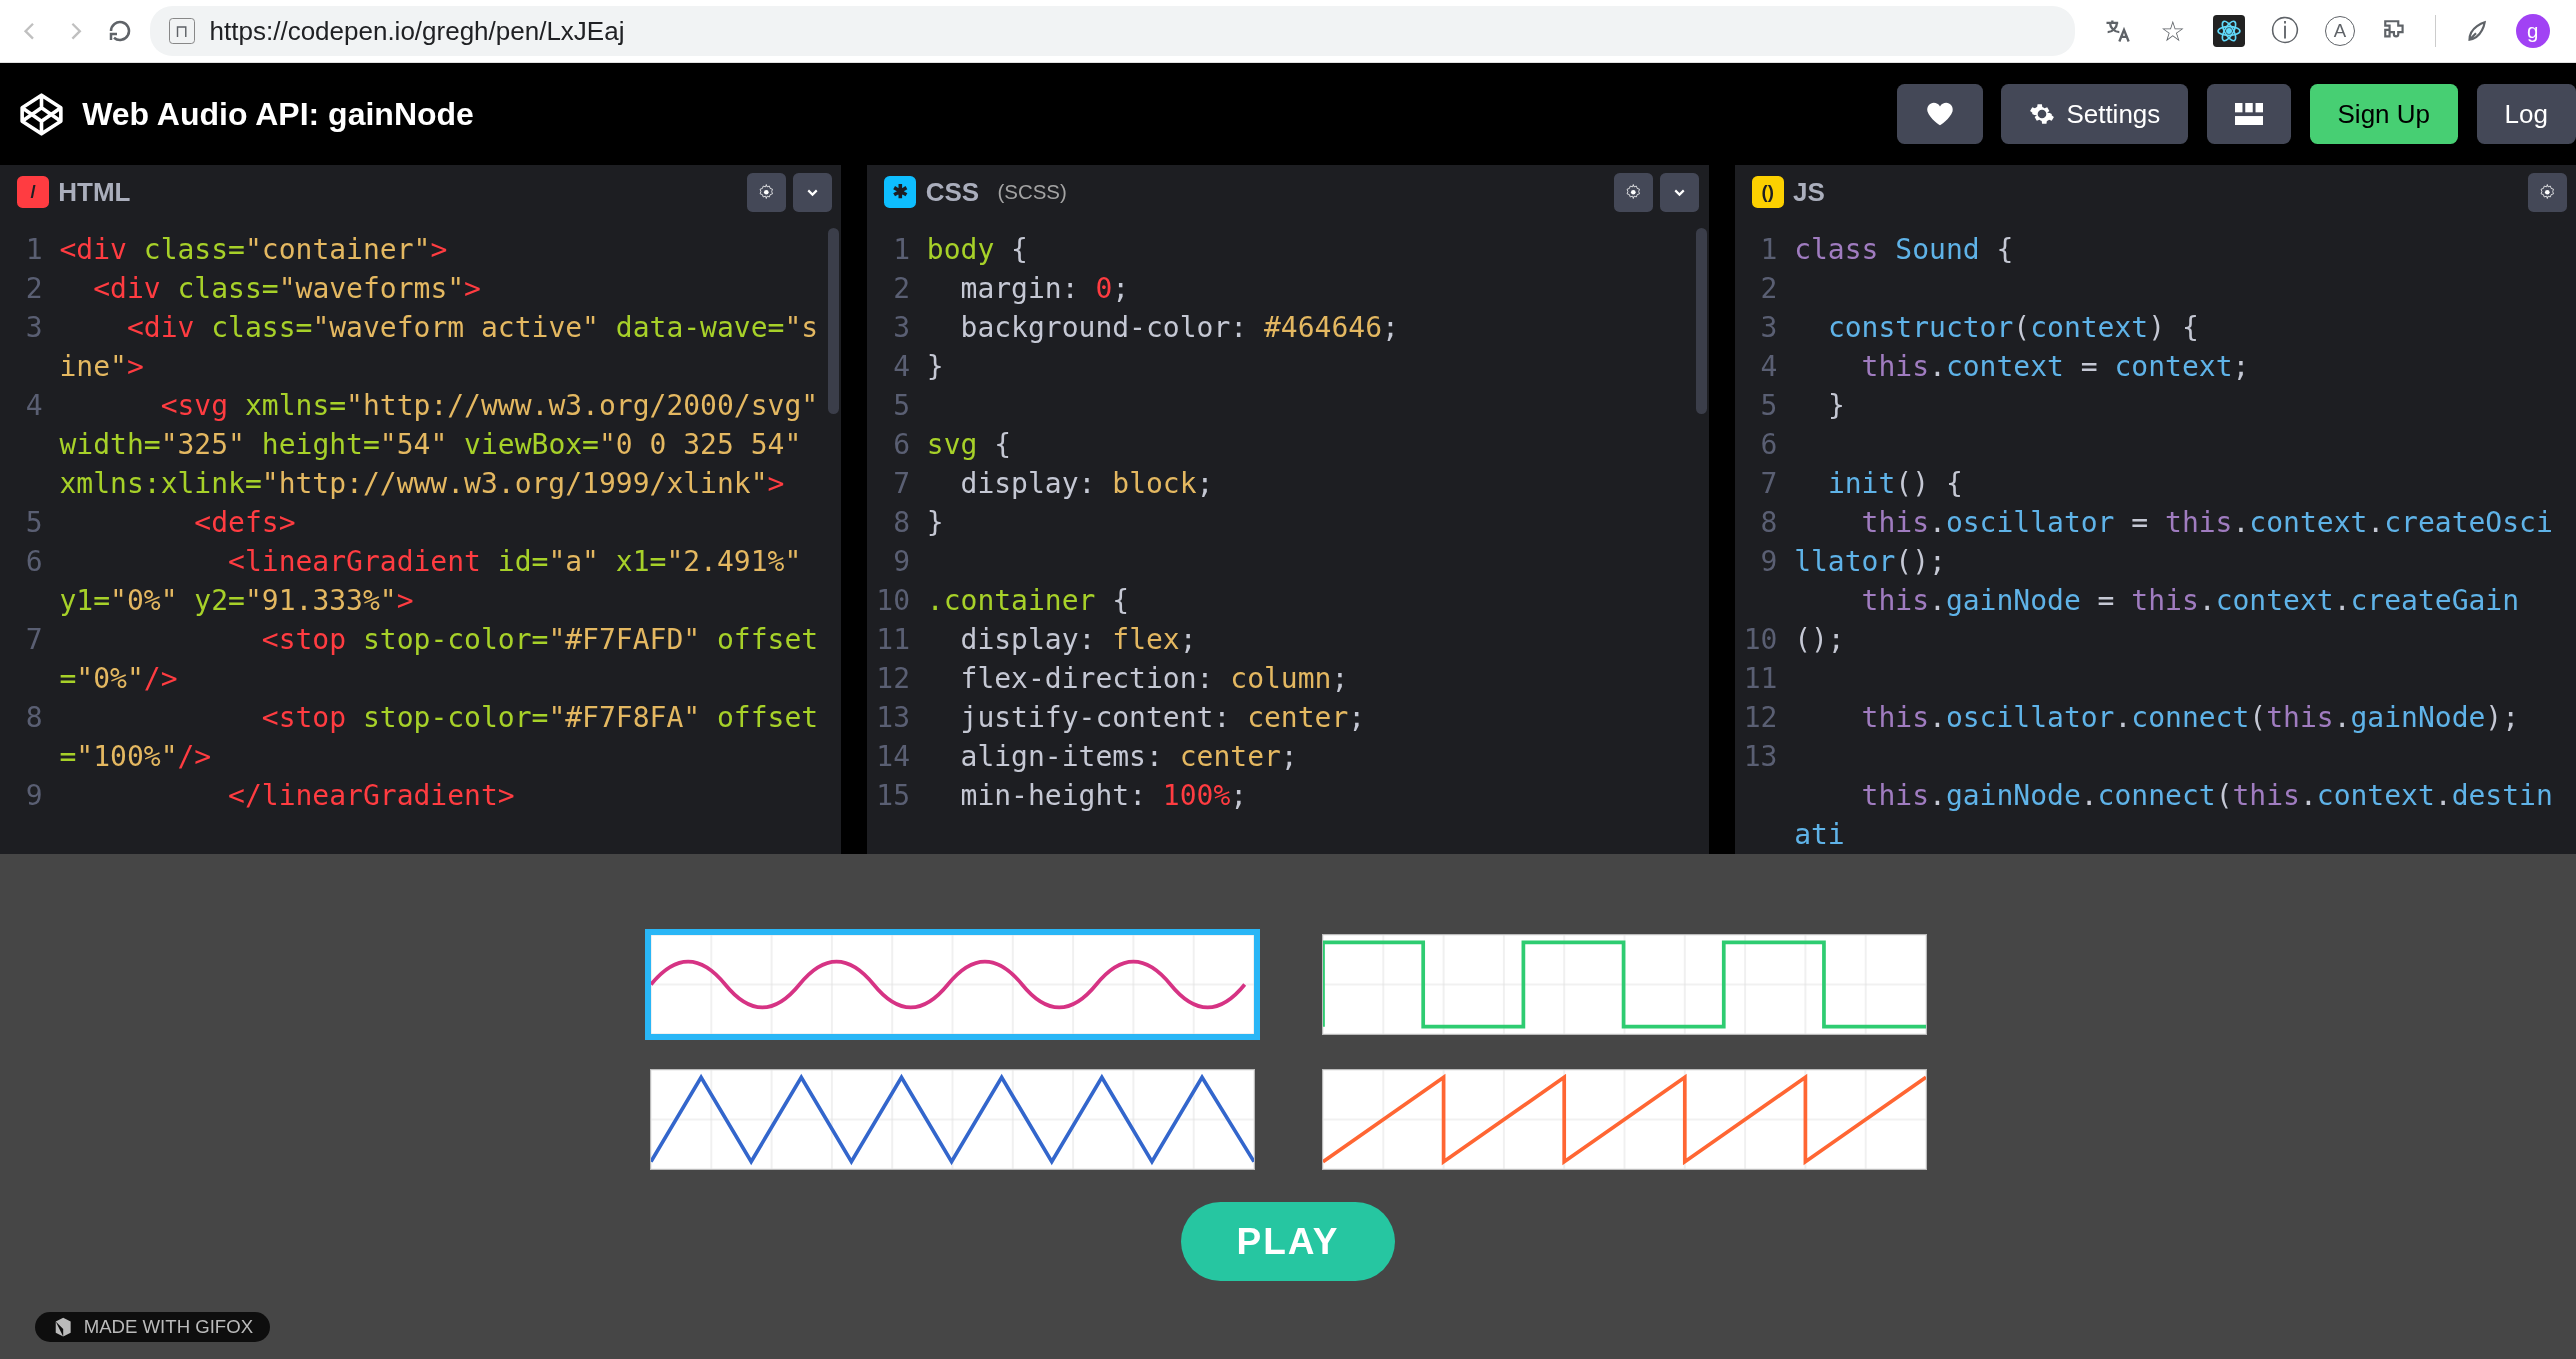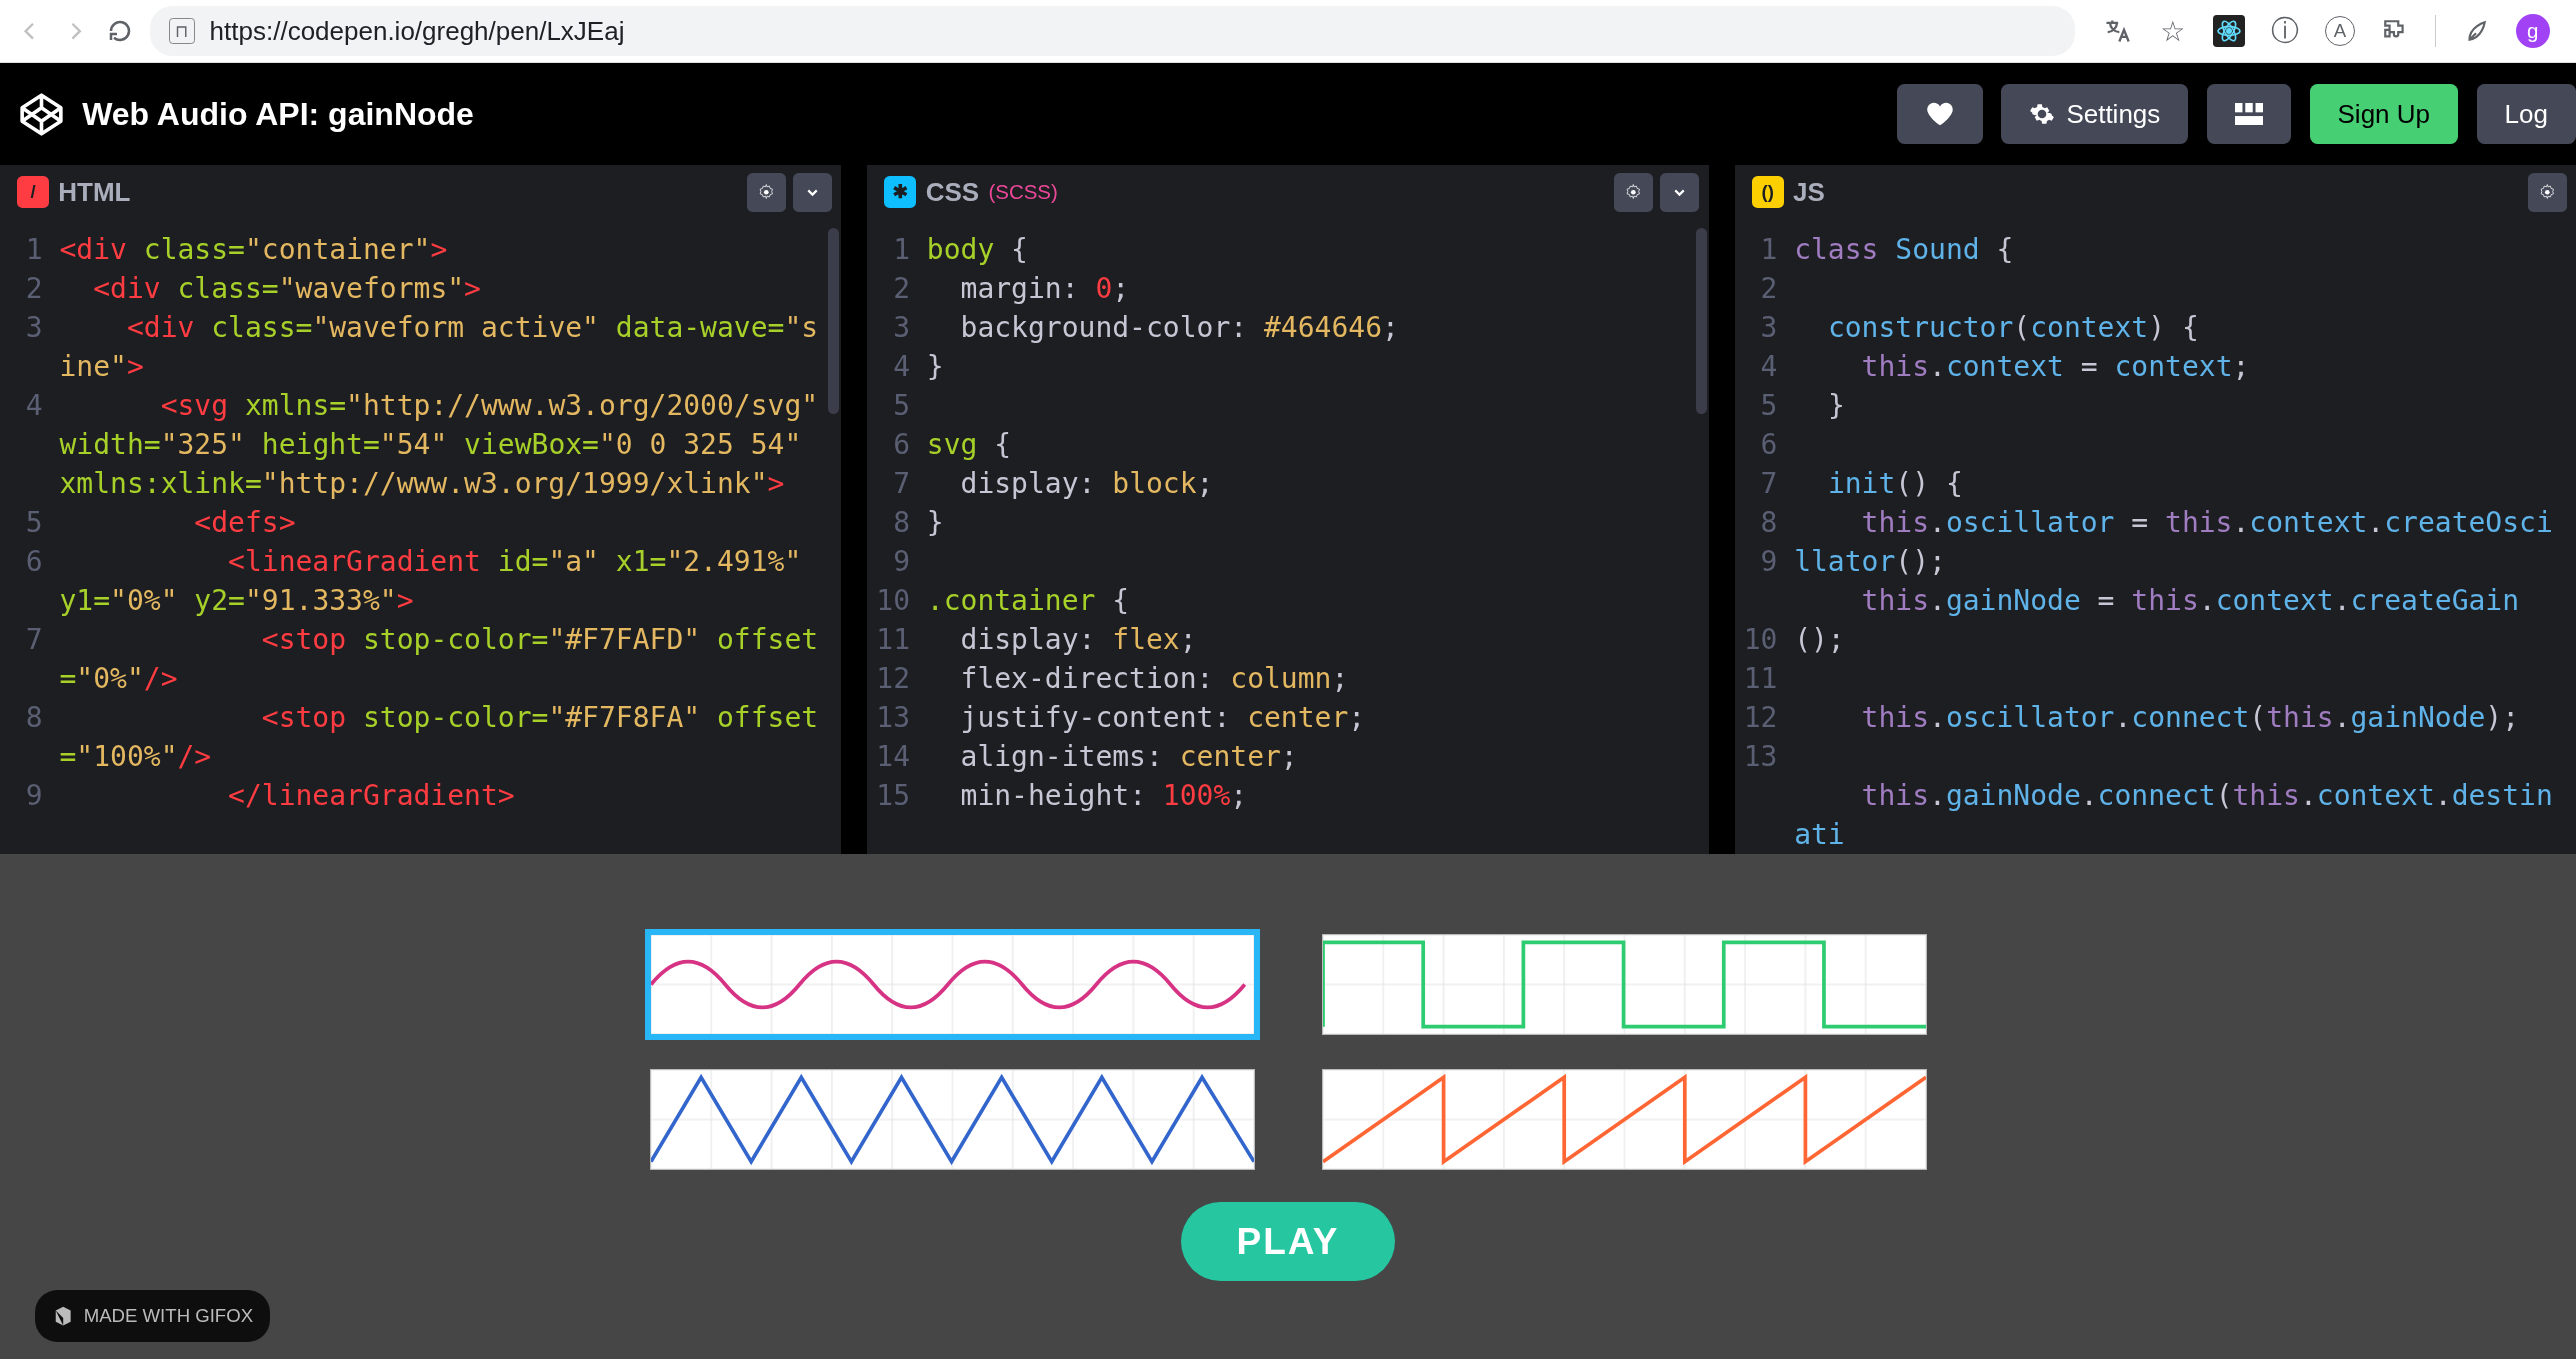--- a/index.html
+++ b/index.html
@@ -30,21 +30,21 @@
 
 .editors { height: 689px; background:#131417; display:flex; }
 .editor { flex:1; display:flex; flex-direction:column; border-right: 26px solid #000; position:relative; }
 .editor:last-child { border-right: none; }
 .ed-tabbar { height: 54px; background:#1d1e22; display:flex; align-items:stretch; }
 .ed-tab { display:flex; align-items:center; gap:9.3px; padding:0 17px; background:#1d1e22; color:#aaaebc; font-size:26px; font-weight:700; }
 .lang-badge { width: 32px; height: 32px; border-radius:5.6px; display:flex; align-items:center; justify-content:center; font-weight:700; font-size:18.6px; }
 .lang-html { background:#ff3c41; color:#1d1e22; }
 .lang-css  { background:#0ebeff; color:#1d1e22; }
 .lang-js   { background:#fcd000; color:#1d1e22; }
-.ed-sub { font-size:20.5px; font-weight:400; color:#ec4899; margin-left:0; }
+.ed-sub { font-size:20.5px; font-weight:400; color:#a3a3a3; margin-left:9px; }
 .ed-tools { margin-left:auto; display:flex; gap:7.5px; padding:7.5px 9.3px; }
 .ed-tool { width:39px; height:39px; background:#444857; border-radius:5.6px; display:flex; align-items:center; justify-content:center; color:#fff; cursor:pointer; }
 
 .code-area { flex:1; background:#1d1e22; display:flex; font-family: "SFMono-Regular", Consolas, monospace; font-size: 28px; line-height: 39px; overflow:hidden; position:relative; }
 .gutter { width: 52px; text-align:right; padding: 11.2px 9.3px 11.2px 3.7px; color:#5a5f73; user-select:none; white-space:pre; }
 .code { flex:1; padding: 11.2px 7.5px; white-space: pre-wrap; word-break: break-all; color:#c5c8d4; }
 .code .tag { color:#ff3c41; }
 .code .attr { color:#a7d129; }
 .code .str { color:#e4b861; }
 .code .sel { color:#a7d129; }
@@ -56,21 +56,21 @@
 .code .fn { color:#5fb3e8; }
 .scroll-thumb { position:absolute; right:1.9px; top:9.3px; width:11.2px; height:186px; background:#3b3e4a; border-radius:5.6px; }
 
 
 .preview { height: 507px; background:#464646; position:relative; display:flex; flex-direction:column; align-items:center; justify-content:center; }
 .wave-grid { display:grid; grid-template-columns: repeat(2, 605px); gap: 34px 67px; margin-bottom: 32px; }
 .wave-box { width: 605px; height: 101px; background:#fff; border:1.9px solid #bbb; position:relative; }
 .wave-box.active { outline: 5.6px solid #29b6f6; border-color:#29b6f6; }
 .wave-box svg { position:absolute; inset:0; width:100%; height:100%; }
 .play-btn { background:#26c6a1; color:#fff; border:none; font-size:37px; font-weight:700; letter-spacing:1.9px; padding: 18.6px 56px; border-radius: 47px; cursor:pointer; }
-.gifox { position:absolute; left:35px; bottom:18.6px; background:rgba(0,0,0,.8); color:#bbb; font-size:18.6px; padding:15px 17px; border-radius:22.4px; display:flex; align-items:center; gap:9.3px; }
+.gifox { position:absolute; left:35px; bottom:18.6px; background:rgba(0,0,0,.8); color:#bbb; font-size:18.6px; padding:4px 17px; border-radius:22.4px; display:flex; align-items:center; gap:9.3px; }
 
 svg { display:block; }
 </style>
 </head>
 <body>
 
 <div class="browser-bar">
   <div class="nav-btn disabled">
       <svg width="22.4" height="22.4" viewBox="0 0 24 24" fill="none" stroke="currentColor" stroke-width="2.5">
         <path d="M15 4 L7 12 L15 20"></path>

